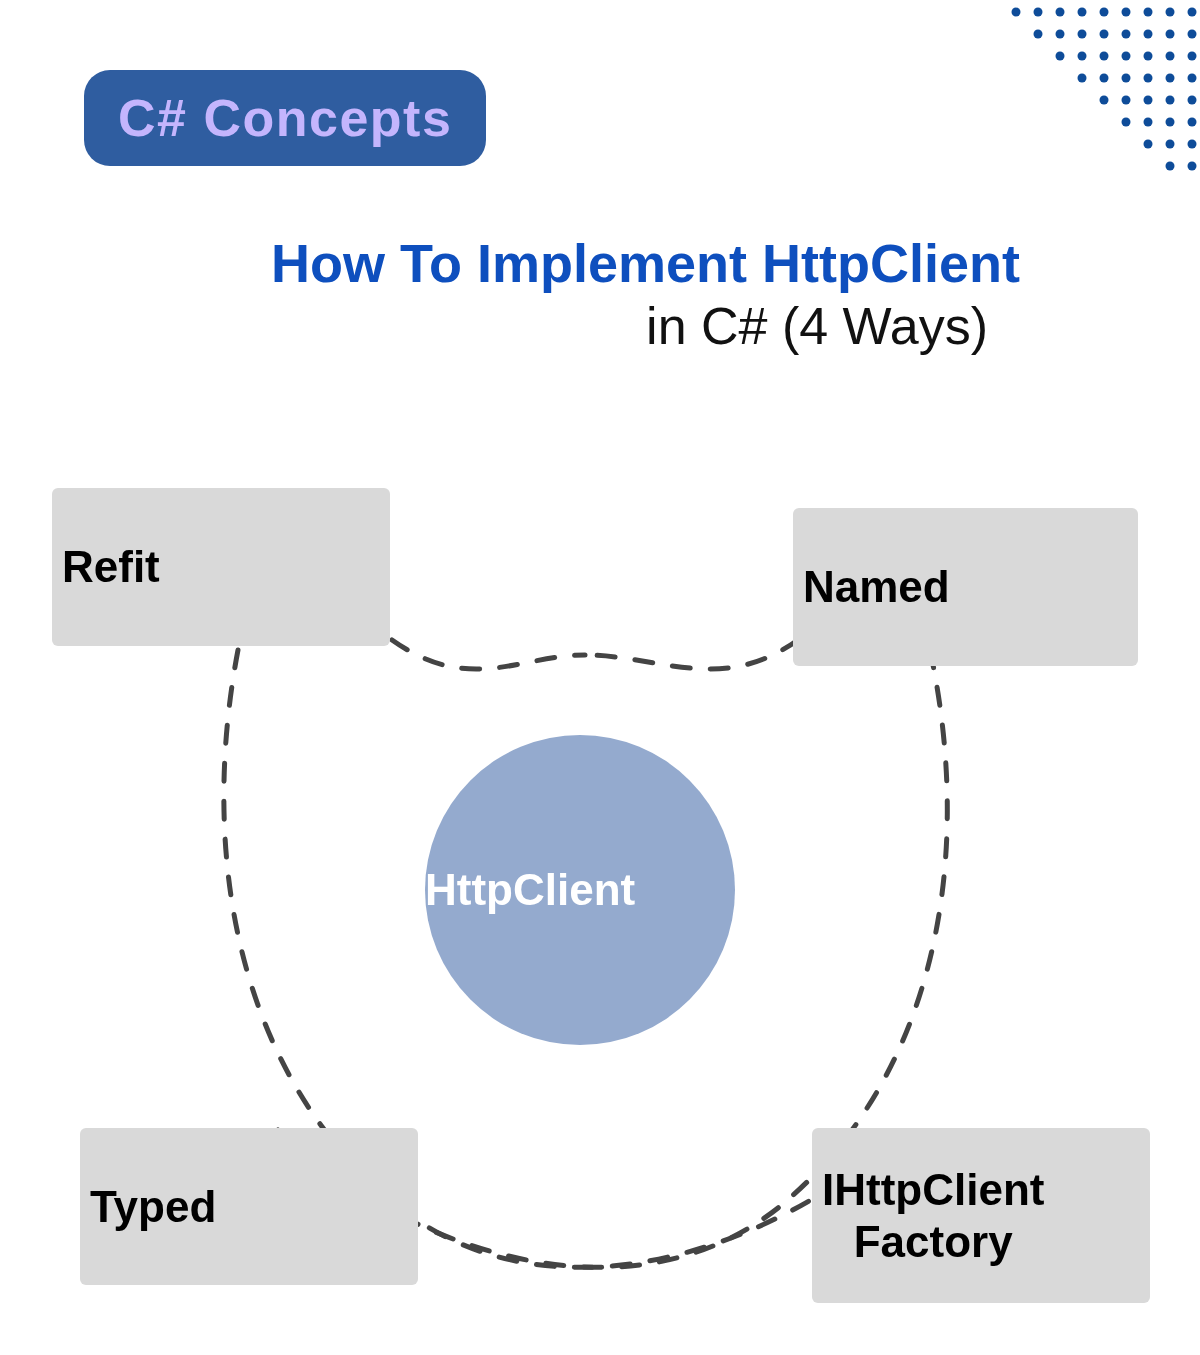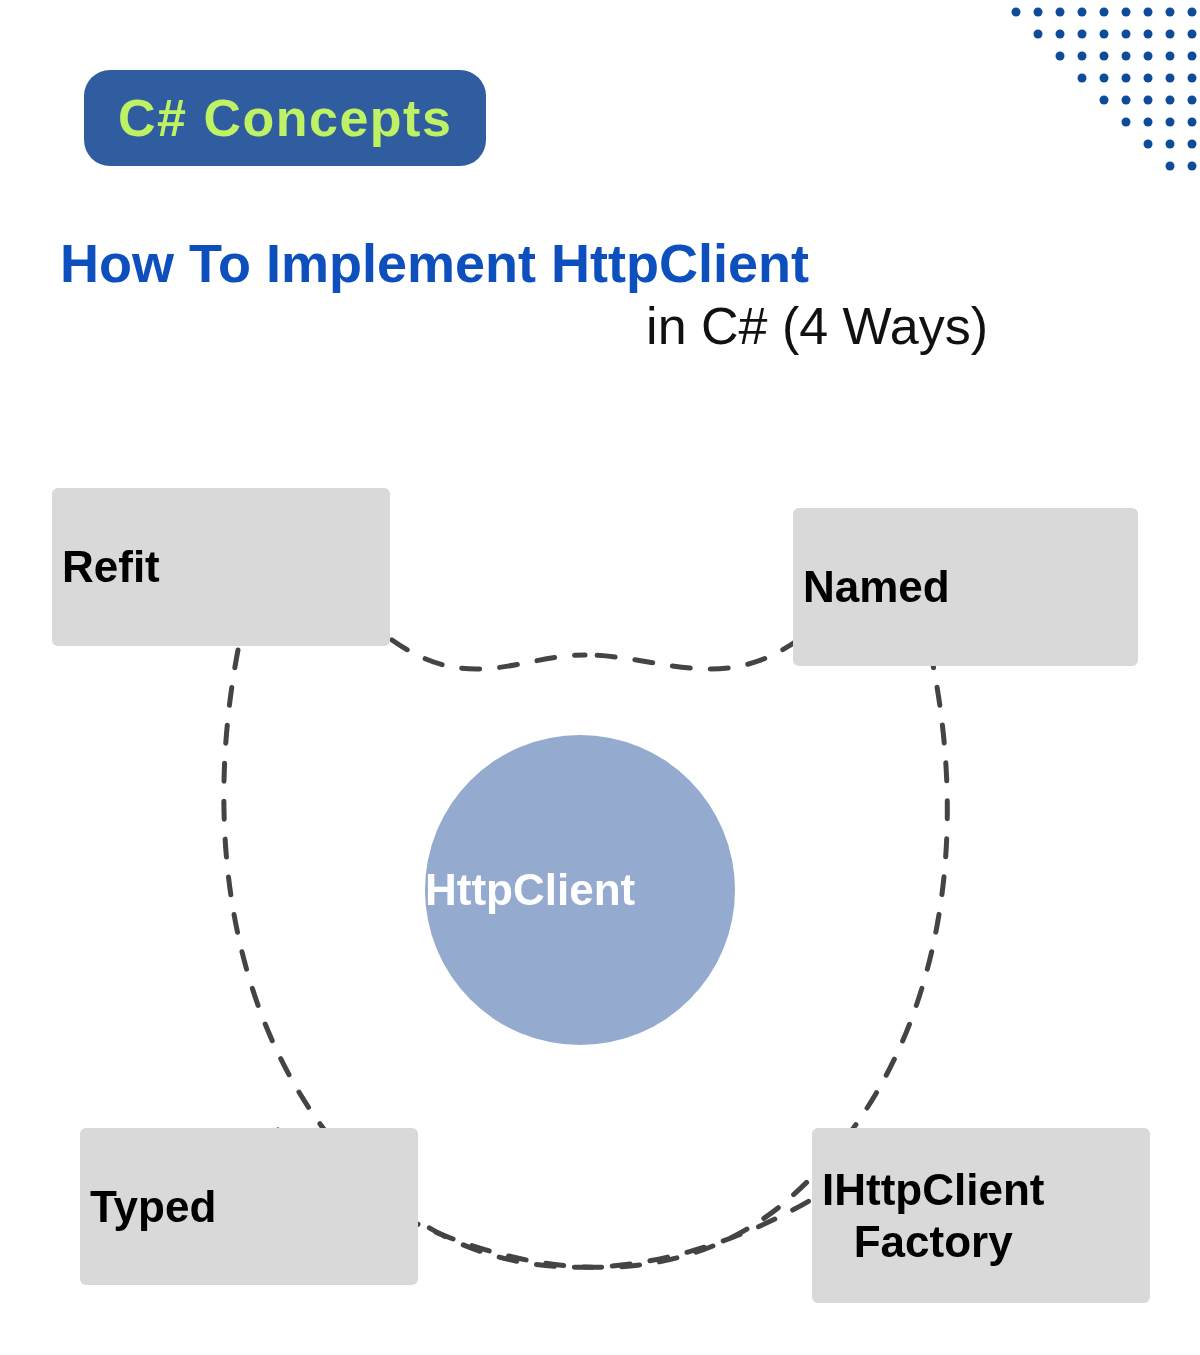--- a/index.html
+++ b/index.html
@@ -34,41 +34,41 @@
     height: 96px;
     padding: 0 34px;
     display: flex;
     align-items: center;
     justify-content: center;
     border-radius: 26px;
     background: #2F5DA0;
     box-sizing: border-box;
   }
   #category-badge .badge-label {
-    color: #bef264;
+    color: #c4b5fd;
     font-size: 52px;
     font-weight: bold;
     letter-spacing: 1.5px;
     line-height: 1;
     white-space: nowrap;
   }
 
   
   #headline {
     position: absolute;
     left: 60px;
     top: 232px;
     width: 960px;
   }
   #headline .line-primary {
     color: #0E4FBE;
     font-size: 54px;
     font-weight: bold;
     line-height: 1.18;
-    text-align: left;
+    text-align: right;
     white-space: nowrap;
   }
   #headline .line-secondary {
     color: #111111;
     font-size: 52px;
     font-weight: normal;
     line-height: 1.18;
     text-align: right;
     padding-right: 32px;
     white-space: nowrap;

